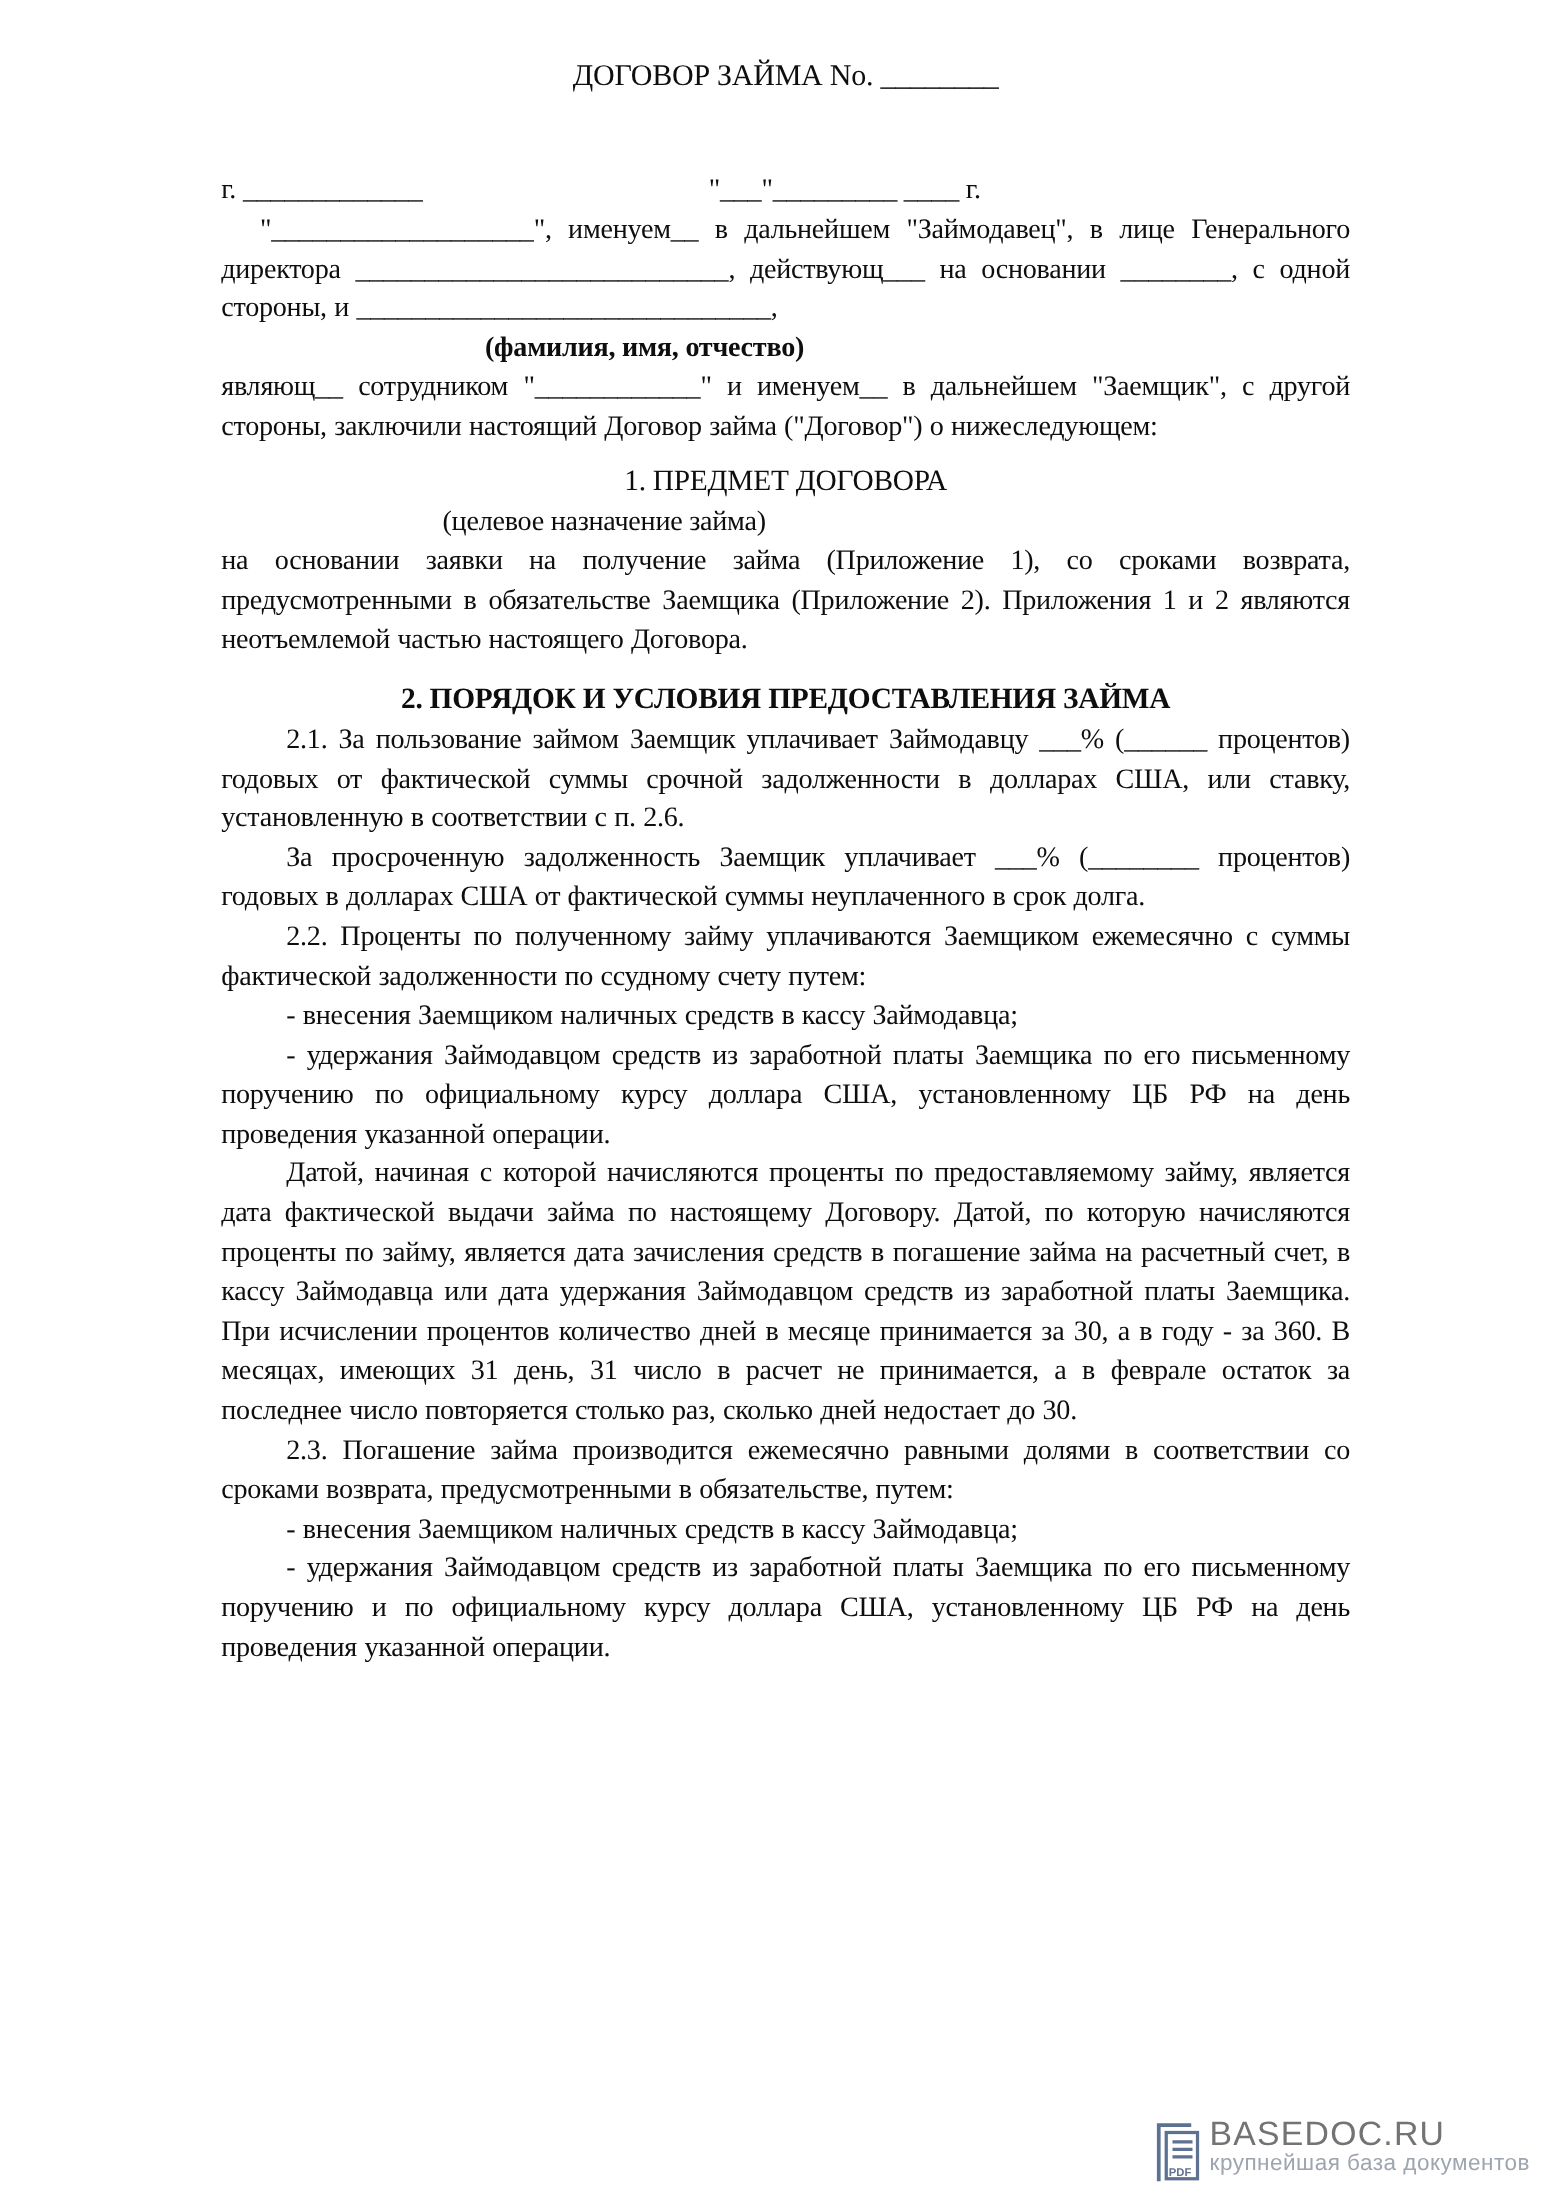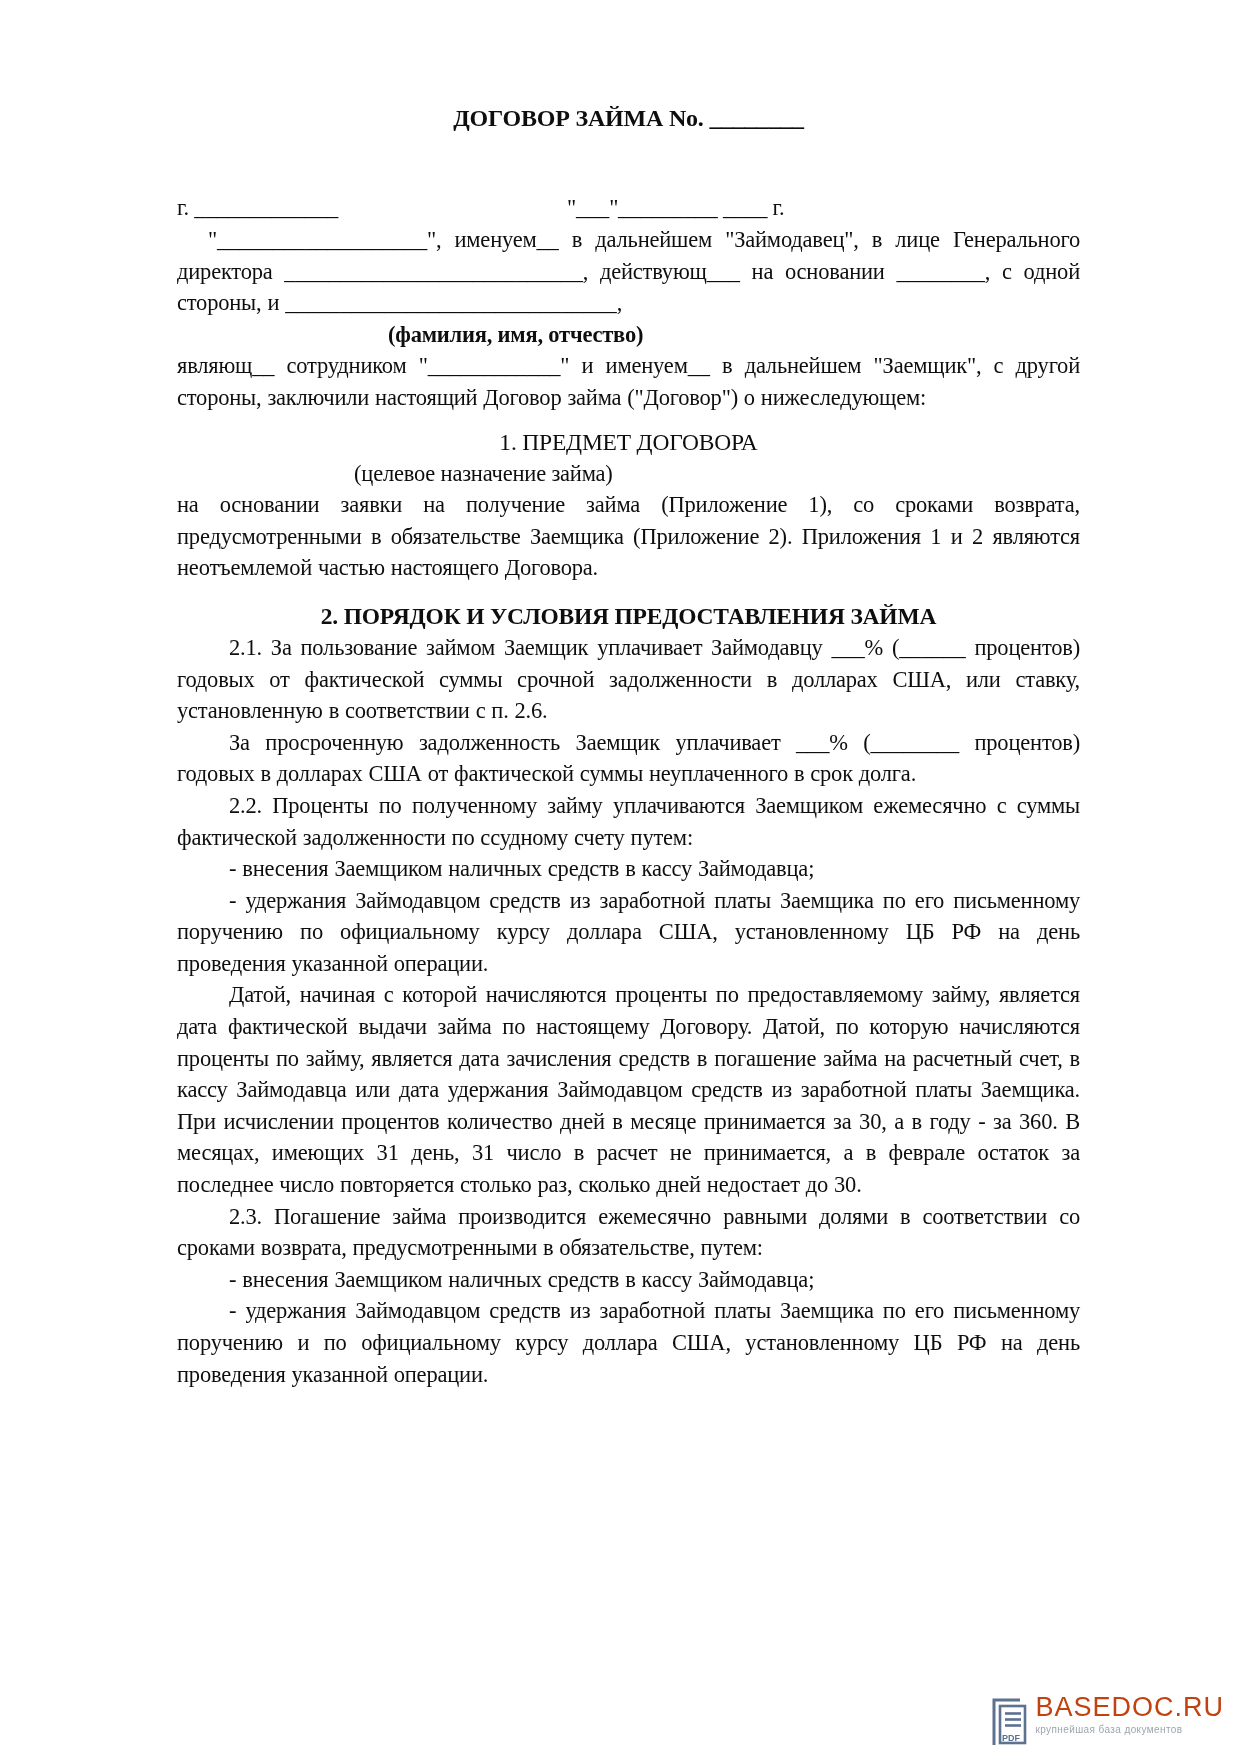--- a/index.html
+++ b/index.html
@@ -13,24 +13,24 @@
     color:#0e0e0e;
   }
   .content{
     position:absolute;
     left:177px;
     top:0;
     width:903px;
   }
   .doc-title{
     margin:0;
-    padding-top:102px;
+    padding-top:45px;
     text-align:center;
     font-size:24px;
-    font-weight:bold;
+    font-weight:normal;
     line-height:32px;
     letter-spacing:-0.2px;
   }
   .date-row{
     position:relative;
     margin-top:58px;
     height:32px;
     font-size:22.5px;
     line-height:32px;
     letter-spacing:-0.2px;
@@ -89,21 +89,21 @@
   .brand-textcol{display:flex;flex-direction:column;}
   .brand-name{
     font-family:"Liberation Sans","DejaVu Sans",sans-serif;
     font-size:27px;
     line-height:27px;
     letter-spacing:1px;
     font-weight:500;
   }
   .brand-tagline{
     font-family:"Liberation Sans","DejaVu Sans",sans-serif;
-    font-size:10px;
+    font-size:18px;
     line-height:14px;
     letter-spacing:0.4px;
     margin-top:2px;
   }
 </style>
 </head>
 <body>
 
 <div class="page">
   <div class="content">
@@ -143,17 +143,17 @@
   <div class="brand">
     <svg class="brand-icon" width="38" height="50" viewBox="0 0 38 50" aria-hidden="true">
       <polyline points="4,49 4,4 30,4" fill="none" stroke="#5d7191" stroke-width="3"></polyline>
       <rect x="10" y="10" width="25" height="37" fill="#ffffff" stroke="#5d7191" stroke-width="2.6"></rect>
       <line x1="15" y1="17.5" x2="31" y2="17.5" stroke="#5d7191" stroke-width="2.6"></line>
       <line x1="15" y1="23.5" x2="31" y2="23.5" stroke="#5d7191" stroke-width="2.6"></line>
       <line x1="15" y1="29.5" x2="31" y2="29.5" stroke="#5d7191" stroke-width="2.6"></line>
       <text x="12" y="44.5" font-family="Liberation Sans, DejaVu Sans, sans-serif" font-size="9" font-weight="bold" fill="#5d7191">PDF</text>
     </svg>
     <div class="brand-textcol">
-      <span class="brand-name" style="color: #c2410c;">BASEDOC.RU</span>
+      <span class="brand-name" style="color: #737373;">BASEDOC.RU</span>
       <span class="brand-tagline" style="color: rgb(157, 165, 174);">крупнейшая база документов</span>
     </div>
   </div>
 </div>
 
 </body></html>

